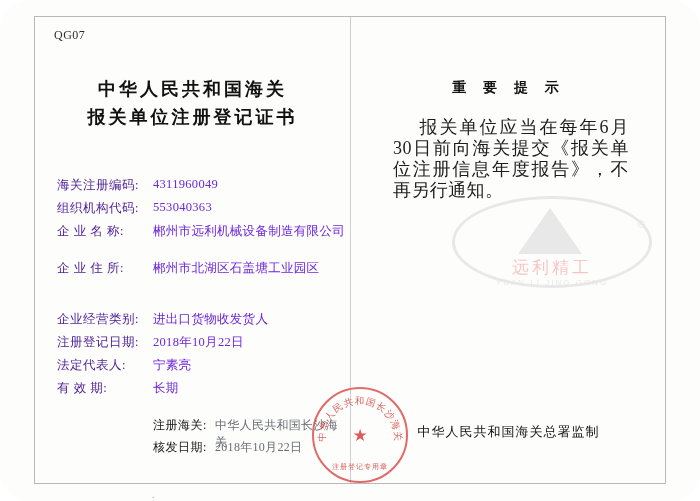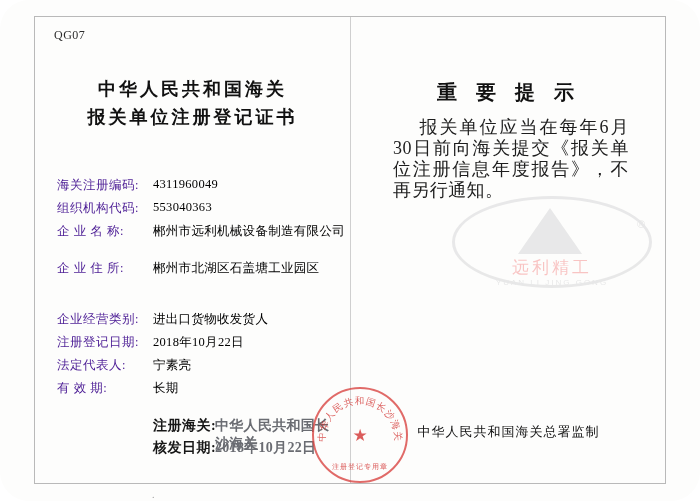--- a/index.html
+++ b/index.html
@@ -86,38 +86,37 @@
     left: 0;
     top: 0;
     width: 92px;
     letter-spacing: 0.5px;
     color: #4c1d95;
   }
   .field-value {
     position: absolute;
     left: 96px;
     top: 0;
-    color: #000000;
+    color: #6d28d9;
     font-size: 12.5px;
     letter-spacing: 0.3px;
     white-space: nowrap;
   }
   .gap-row { height: 14px; }
 
   .issue-block {
     position: absolute;
     left: 118px;
     top: 400px;
     width: 190px;
   }
   .issue-row {
     position: relative;
     height: 22px;
-    font-size: 14px;
-    font-weight: bold;
+    font-size: 12px;
   }
   .issue-label {
     position: absolute;
     left: 0;
     top: 0;
     color: #171717;
     letter-spacing: 0.5px;
   }
   .issue-value {
     position: absolute;
@@ -176,21 +175,21 @@
     top: 17px;
     width: 315px;
     height: 466px;
   }
   .notice-title {
     position: absolute;
     top: 62px;
     left: 0;
     width: 315px;
     text-align: center;
-    font-size: 20px;
+    font-size: 14px;
     letter-spacing: 6px;
     font-weight: 600;
     font-family: "DejaVu Serif", "Liberation Serif", serif;
     color: #111;
   }
   .notice-body {
     position: absolute;
     top: 100px;
     left: 42px;
     width: 236px;

